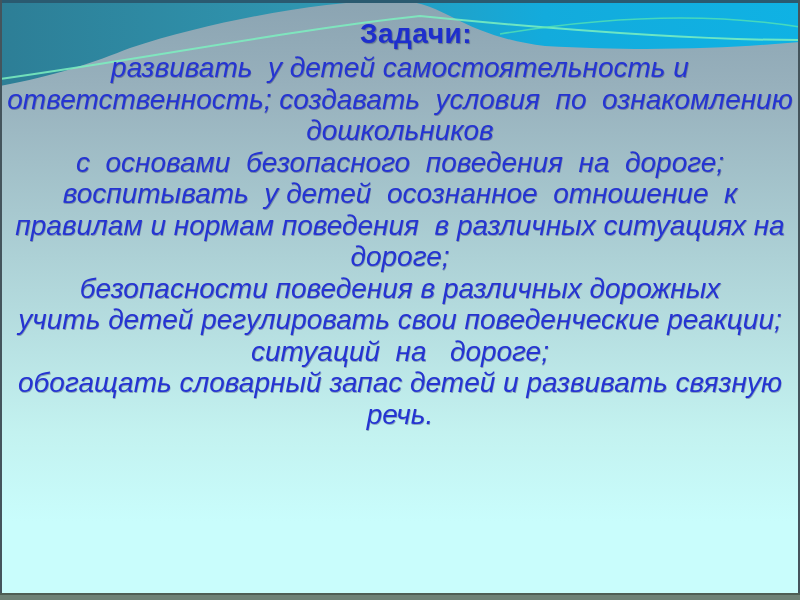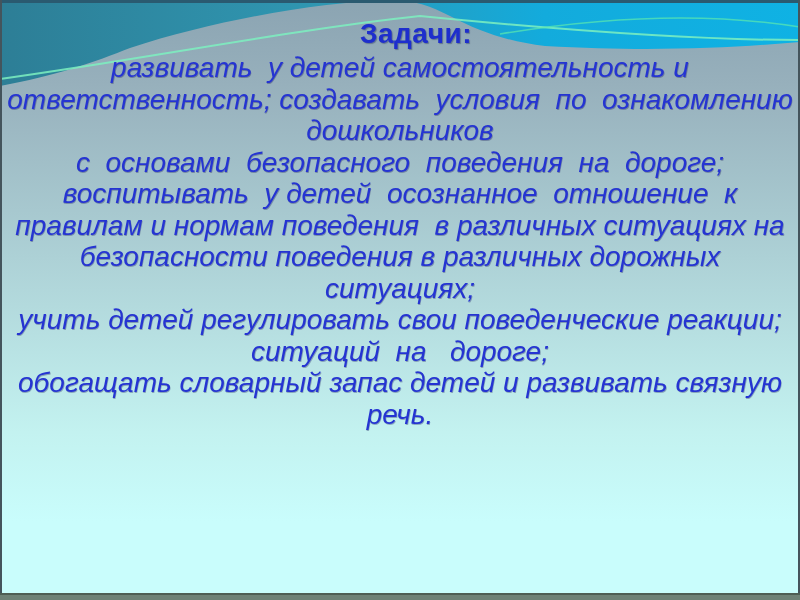--- a/index.html
+++ b/index.html
@@ -96,22 +96,22 @@
   <div class="content">
     <h1 class="slide-title">Задачи:</h1>
 
     <div class="slide-body">
       <div class="body-line">развивать  у детей самостоятельность и</div>
       <div class="body-line">ответственность; создавать  условия  по  ознакомлению</div>
       <div class="body-line">дошкольников</div>
       <div class="body-line">с  основами  безопасного  поведения  на  дороге;</div>
       <div class="body-line">воспитывать  у детей  осознанное  отношение  к</div>
       <div class="body-line">правилам и нормам поведения  в различных ситуациях на</div>
+      <div class="body-line">дороге;</div>
       <div class="body-line">безопасности поведения в различных дорожных</div>
-      <div class="body-line">ситуациях;</div>
       <div class="body-line">учить детей регулировать свои поведенческие реакции;</div>
       <div class="body-line">ситуаций  на   дороге;</div>
       <div class="body-line">обогащать словарный запас детей и развивать связную</div>
       <div class="body-line">речь.</div>
     </div>
   </div>
 
 </div>
 
 </body></html>

